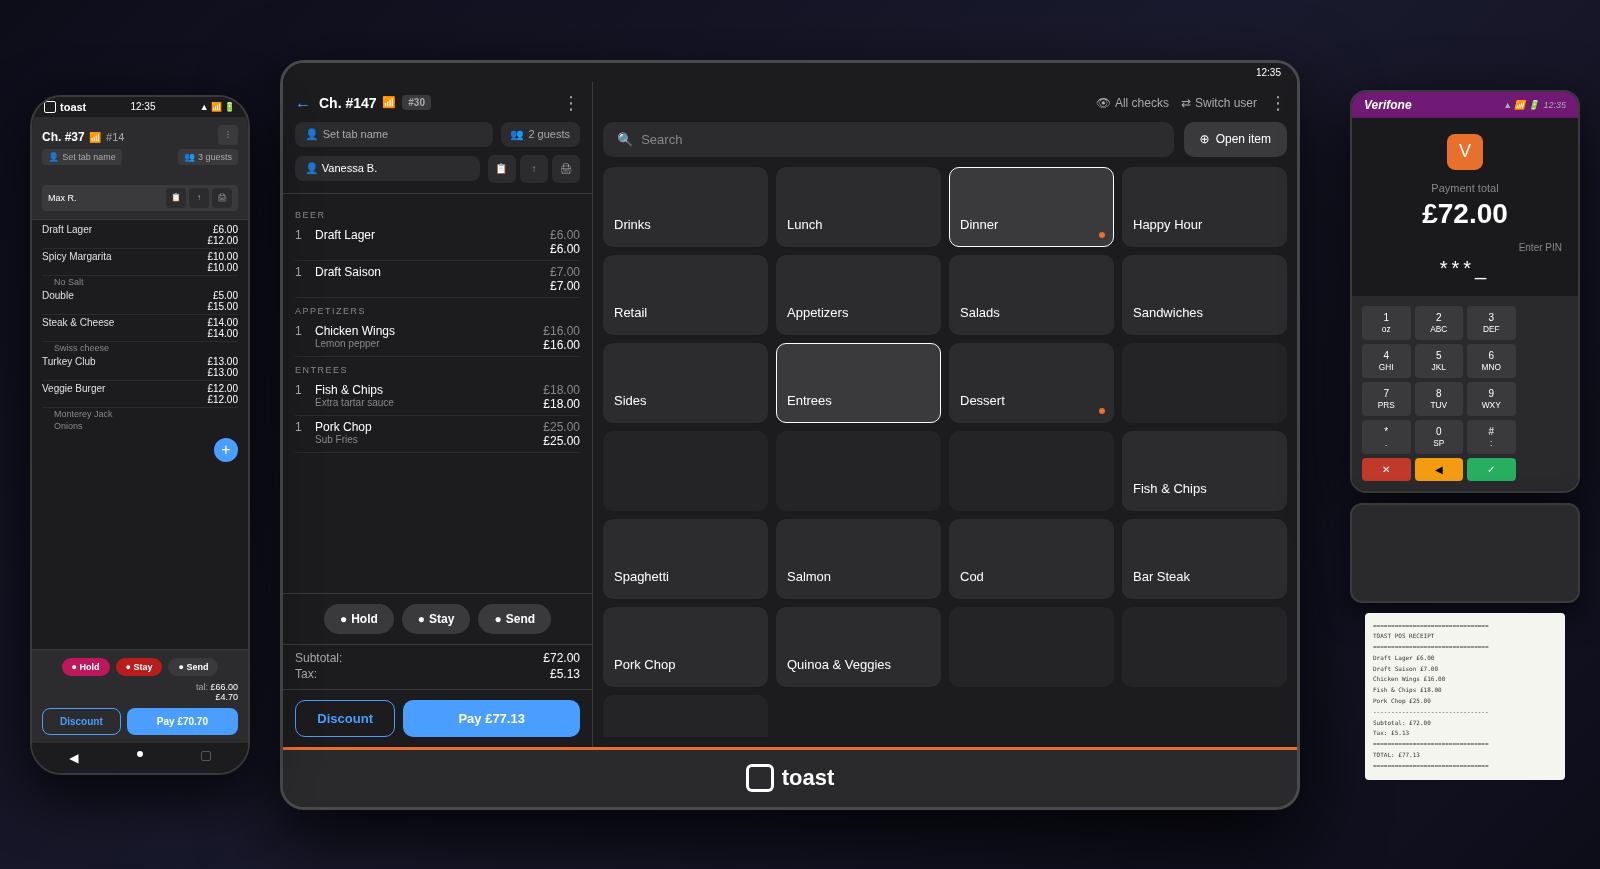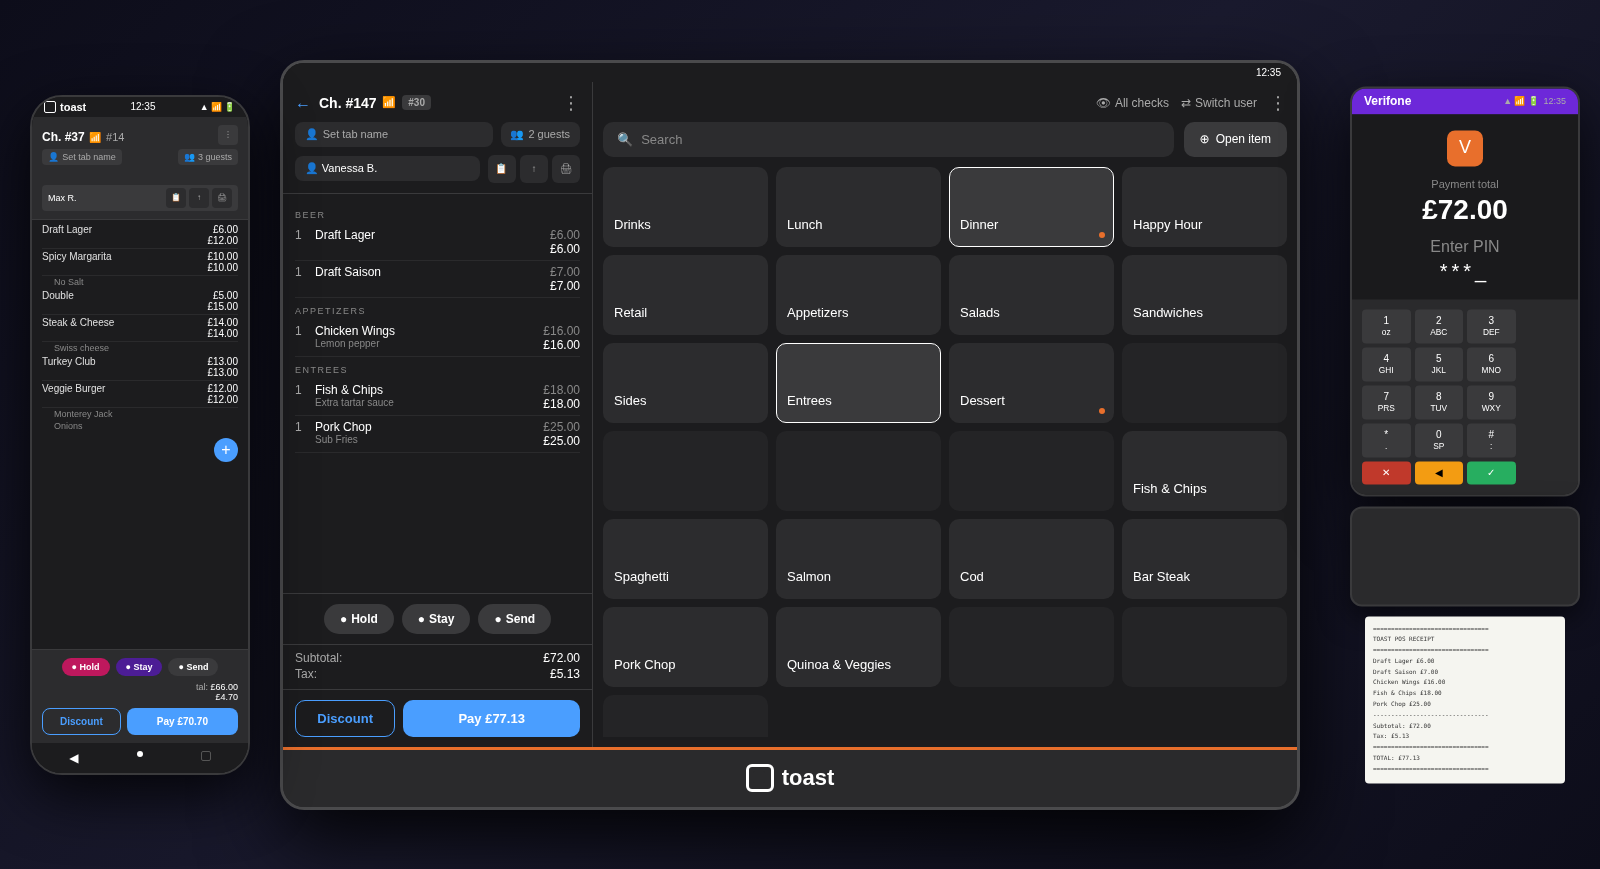--- a/index.html
+++ b/index.html
@@ -158,21 +158,21 @@
     .phone-action-btn {
       padding: 4px 10px;
       border-radius: 16px;
       font-size: 9px;
       font-weight: 600;
       cursor: pointer;
       border: none;
       color: #fff;
     }
     .phone-hold { background: #be185d; }
-    .phone-stay { background: #4c1d95; }
+    .phone-stay { background: #b91c1c; }
     .phone-send { background: #3a3a3c; }
     .phone-totals { font-size: 9px; color: #aaa; text-align: right; margin-bottom: 6px; }
     .phone-total-val { color: #fff; }
     .phone-bottom-btns {
       display: flex;
       gap: 6px;
     }
     .phone-discount-btn {
       flex: 1;
       background: transparent;
@@ -588,25 +588,26 @@
     }
     .verifone-terminal {
       width: 230px;
       background: #1a1a1c;
       border-radius: 16px;
       border: 2px solid #3a3a3c;
       box-shadow: 0 20px 60px rgba(0,0,0,0.8);
       overflow: hidden;
     }
     .verifone-header {
-      background: #6d28d9;
+      background: #701a75;
       padding: 6px 12px;
       display: flex;
       justify-content: space-between;
       align-items: center;
+      font-style: italic;
     }
     .verifone-brand {
       color: #fff;
       font-size: 12px;
       font-weight: 600;
     }
     .verifone-status-icons {
       display: flex;
       gap: 4px;
       align-items: center;
@@ -639,22 +640,22 @@
     }
     .veri-amount {
       color: #fff;
       font-size: 28px;
       font-weight: 700;
       text-align: center;
       margin-bottom: 12px;
     }
     .veri-pin-label {
       color: #888;
-      font-size: 16px;
-      text-align: center;
+      font-size: 10px;
+      text-align: right;
       margin-bottom: 4px;
     }
     .veri-pin-dots {
       color: #fff;
       font-size: 20px;
       text-align: center;
       letter-spacing: 4px;
     }
     .verifone-keypad {
       background: #2a2a2c;

